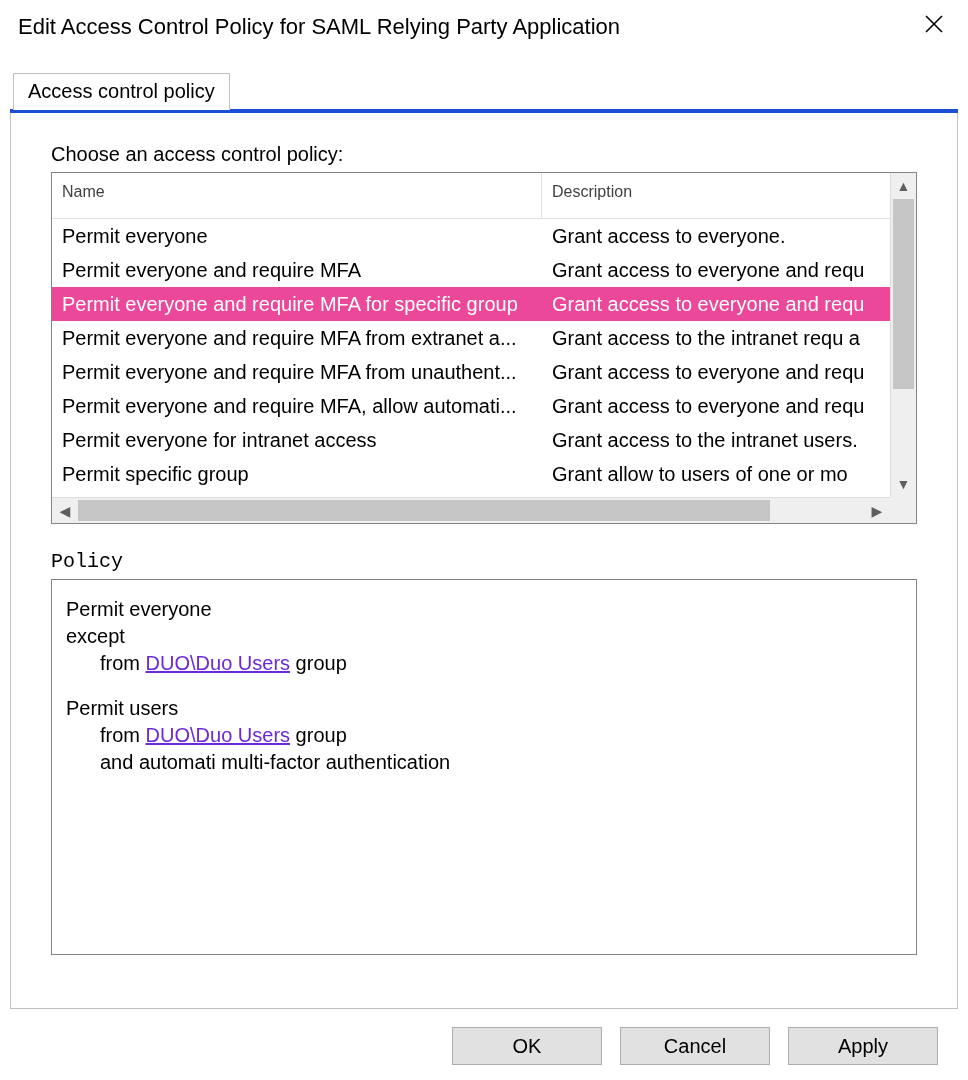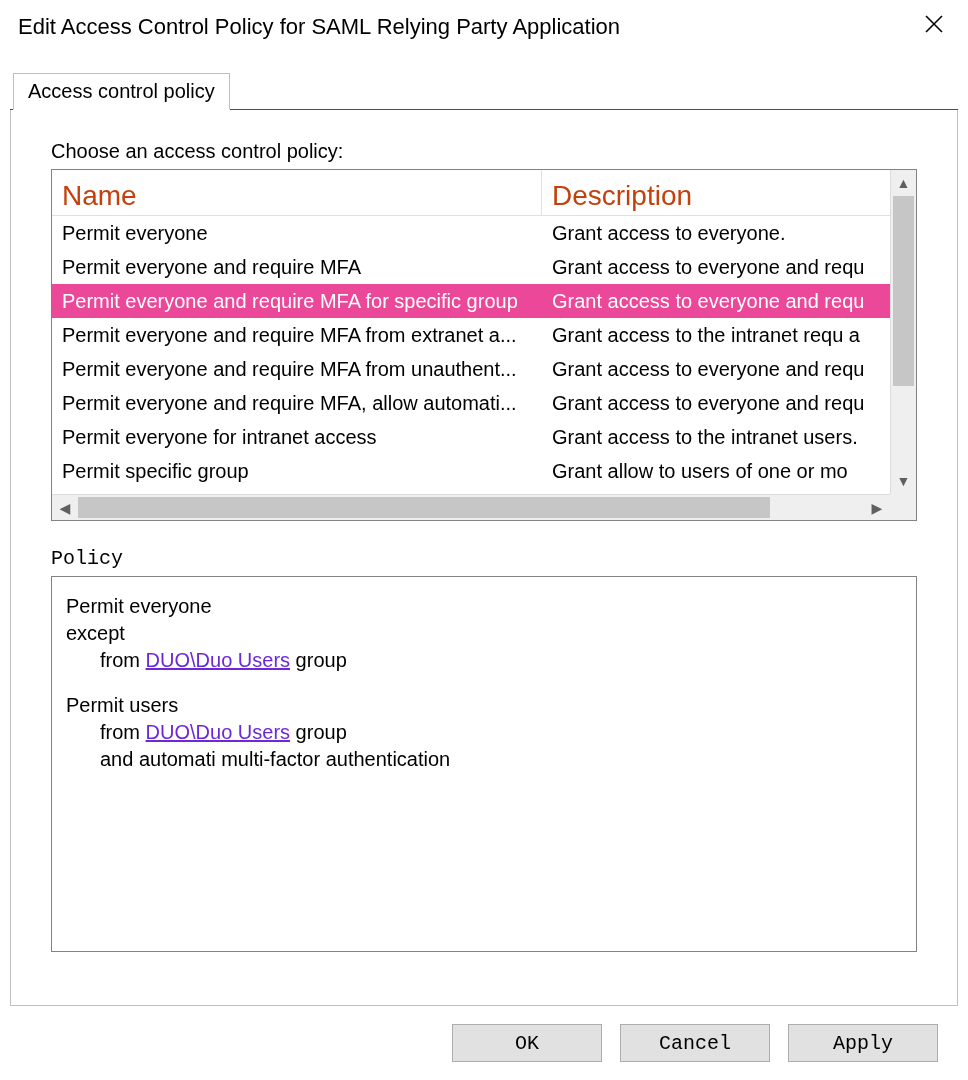--- a/index.html
+++ b/index.html
@@ -31,21 +31,21 @@
     display: flex; align-items: center; justify-content: center;
     cursor: pointer;
     margin-top: -4px;
   }
   .close-x svg { stroke: #000; stroke-width: 1.6; }
   .tab-area {
     padding: 8px 10px 0 10px;
   }
   .tab-row {
     display: flex;
-    border-bottom: 1px solid #1d4ed8;
+    border-bottom: 4px solid #1d4ed8;
   }
   .tab {
     padding: 6px 14px 6px 14px;
     font-size: 20px;
     border: 1px solid #bfbfbf;
     border-bottom: 1px solid #ffffff;
     background: #ffffff;
     position: relative;
     top: 1px;
     margin-left: 3px;
@@ -70,23 +70,23 @@
     position: relative;
     background: #ffffff;
   }
   .list-header-row {
     display: flex;
     height: 46px;
     border-bottom: 1px solid #e0e0e0;
   }
   .list-header-cell {
     padding: 10px 10px 8px 10px;
-    font-size: 28px;
+    font-size: 16px;
     border-right: 1px solid #e0e0e0;
-    color: #c2410c;
+    color: #404040;
   }
   .col-name { width: 490px; }
   .col-desc { flex: 1; }
   .list-body {
     flex: 1;
     overflow: hidden;
     position: relative;
   }
   .list-row {
     display: flex;
@@ -192,21 +192,21 @@
     justify-content: flex-end;
     gap: 18px;
     padding: 18px 30px 0 0;
   }
   .win-btn {
     width: 150px;
     height: 38px;
     background: #e1e1e1;
     border: 1px solid #adadad;
     font-size: 20px;
-    font-family: Liberation Mono, monospace;
+    font-family: Liberation Sans, sans-serif;
     cursor: pointer;
   }
 </style>
 </head>
 <body>
 
 <div class="titlebar">
   <h1>Edit Access Control Policy for SAML Relying Party Application</h1>
   <div class="close-x">
     <svg width="18" height="18" viewBox="0 0 18 18">

